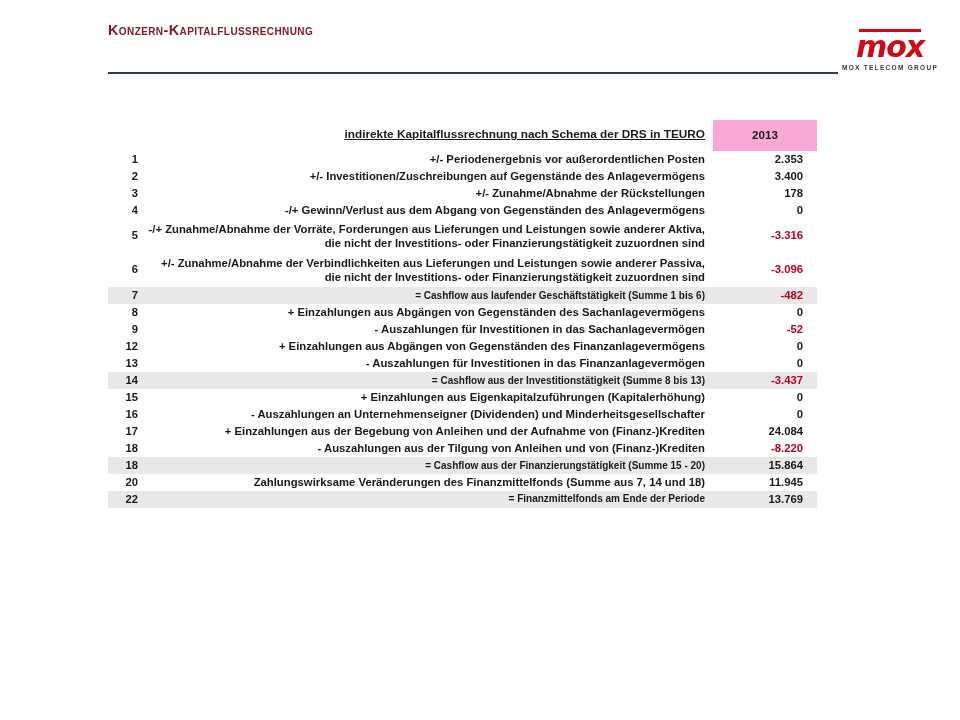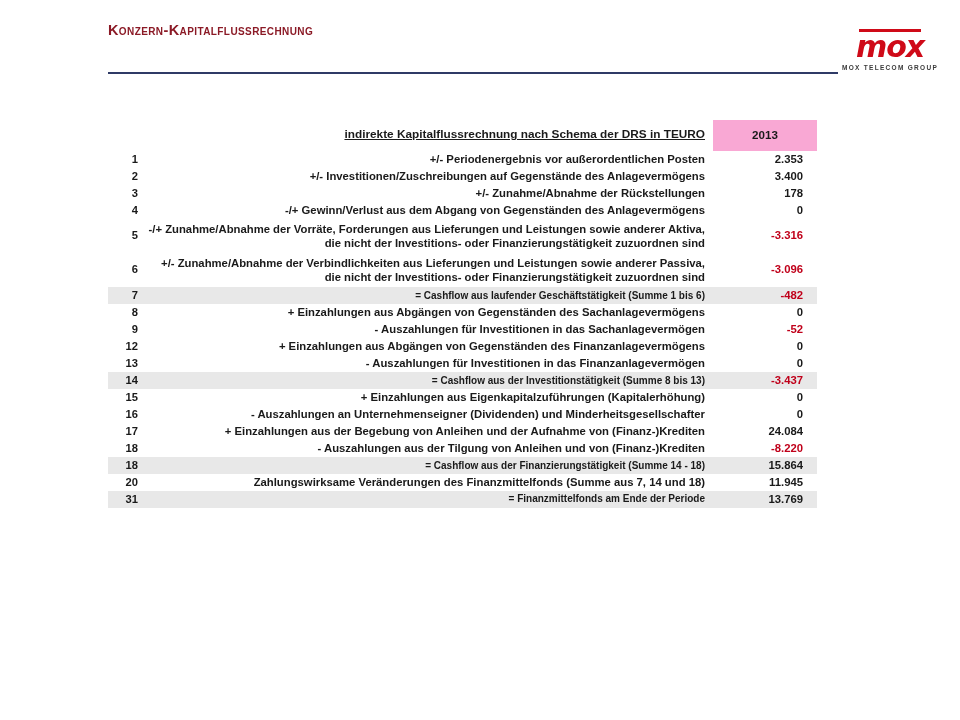--- a/index.html
+++ b/index.html
@@ -255,30 +255,30 @@
             <td class="c-label">+ Einzahlungen aus der Begebung von Anleihen und der Aufnahme von (Finanz-)Krediten</td>
             <td class="c-val pos">24.084</td>
           </tr>
           <tr>
             <td class="c-num">18</td>
             <td class="c-label">- Auszahlungen aus der Tilgung von Anleihen und von (Finanz-)Krediten</td>
             <td class="c-val neg">-8.220</td>
           </tr>
           <tr class="shade ">
             <td class="c-num">18</td>
-            <td class="c-label">= Cashflow aus der Finanzierungstätigkeit (Summe 14 - 18)</td>
+            <td class="c-label">= Cashflow aus der Finanzierungstätigkeit (Summe 15 - 20)</td>
             <td class="c-val pos">15.864</td>
           </tr>
           <tr>
             <td class="c-num">20</td>
             <td class="c-label">Zahlungswirksame Veränderungen des Finanzmittelfonds (Summe aus 7, 14 und 18)</td>
             <td class="c-val pos">11.945</td>
           </tr>
           <tr class="shade ">
-            <td class="c-num">31</td>
+            <td class="c-num">22</td>
             <td class="c-label">= Finanzmittelfonds am Ende der Periode</td>
             <td class="c-val pos">13.769</td>
           </tr>
         </tbody>
     </table>
   </div>
 
 </div>
 
 </body></html>

